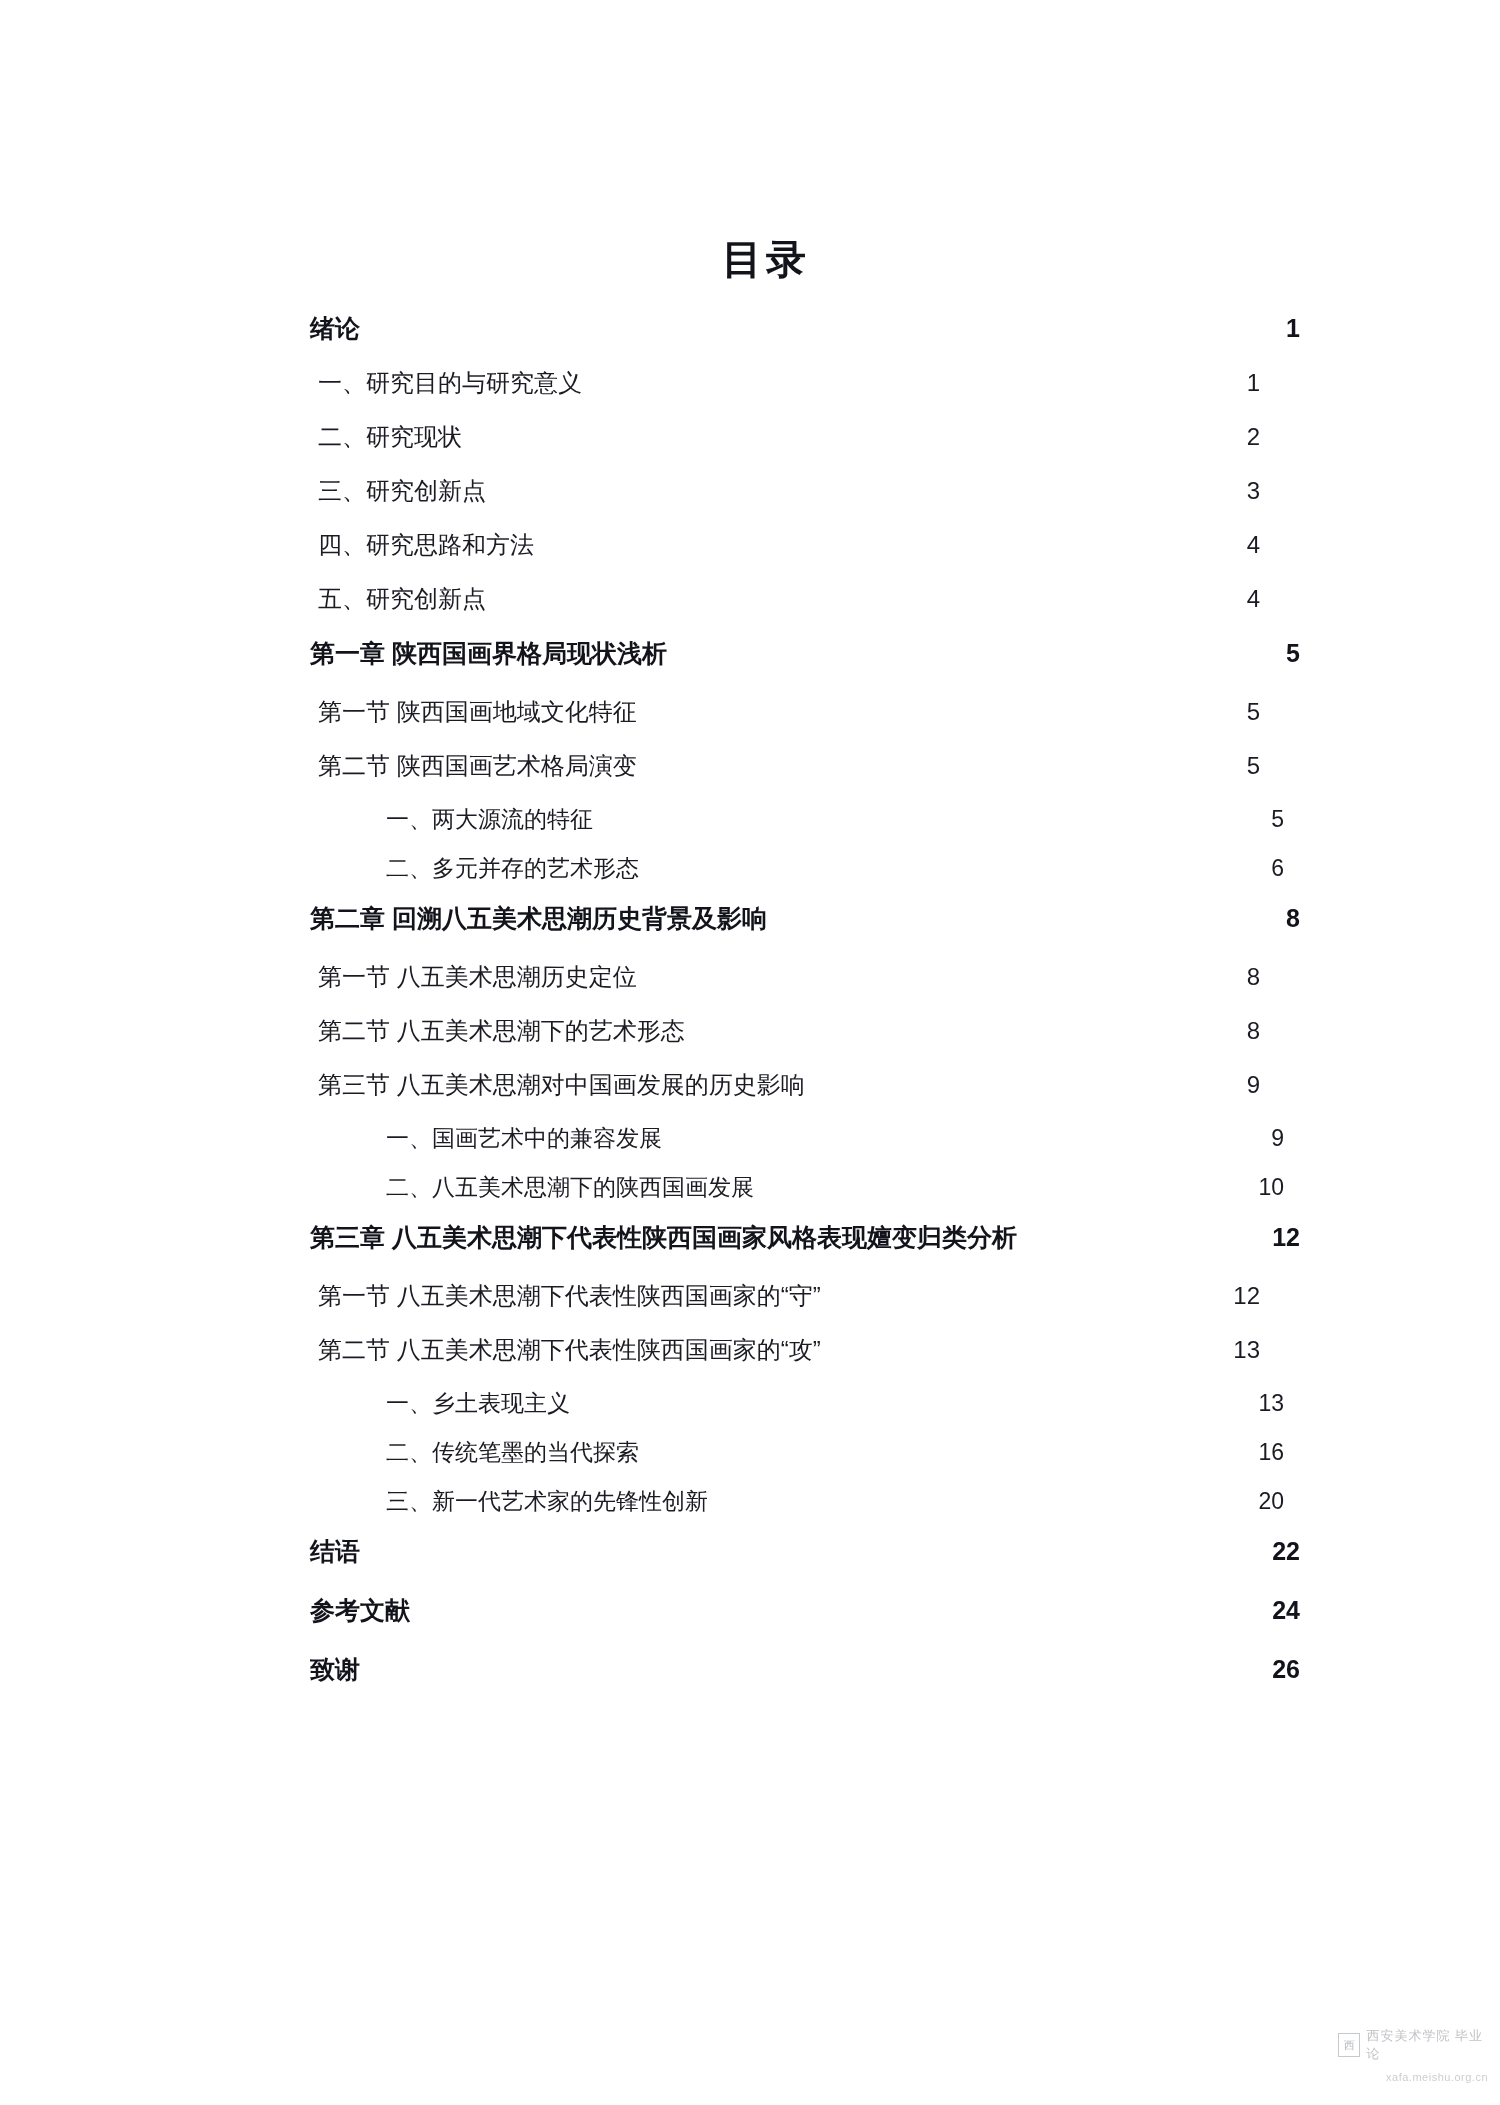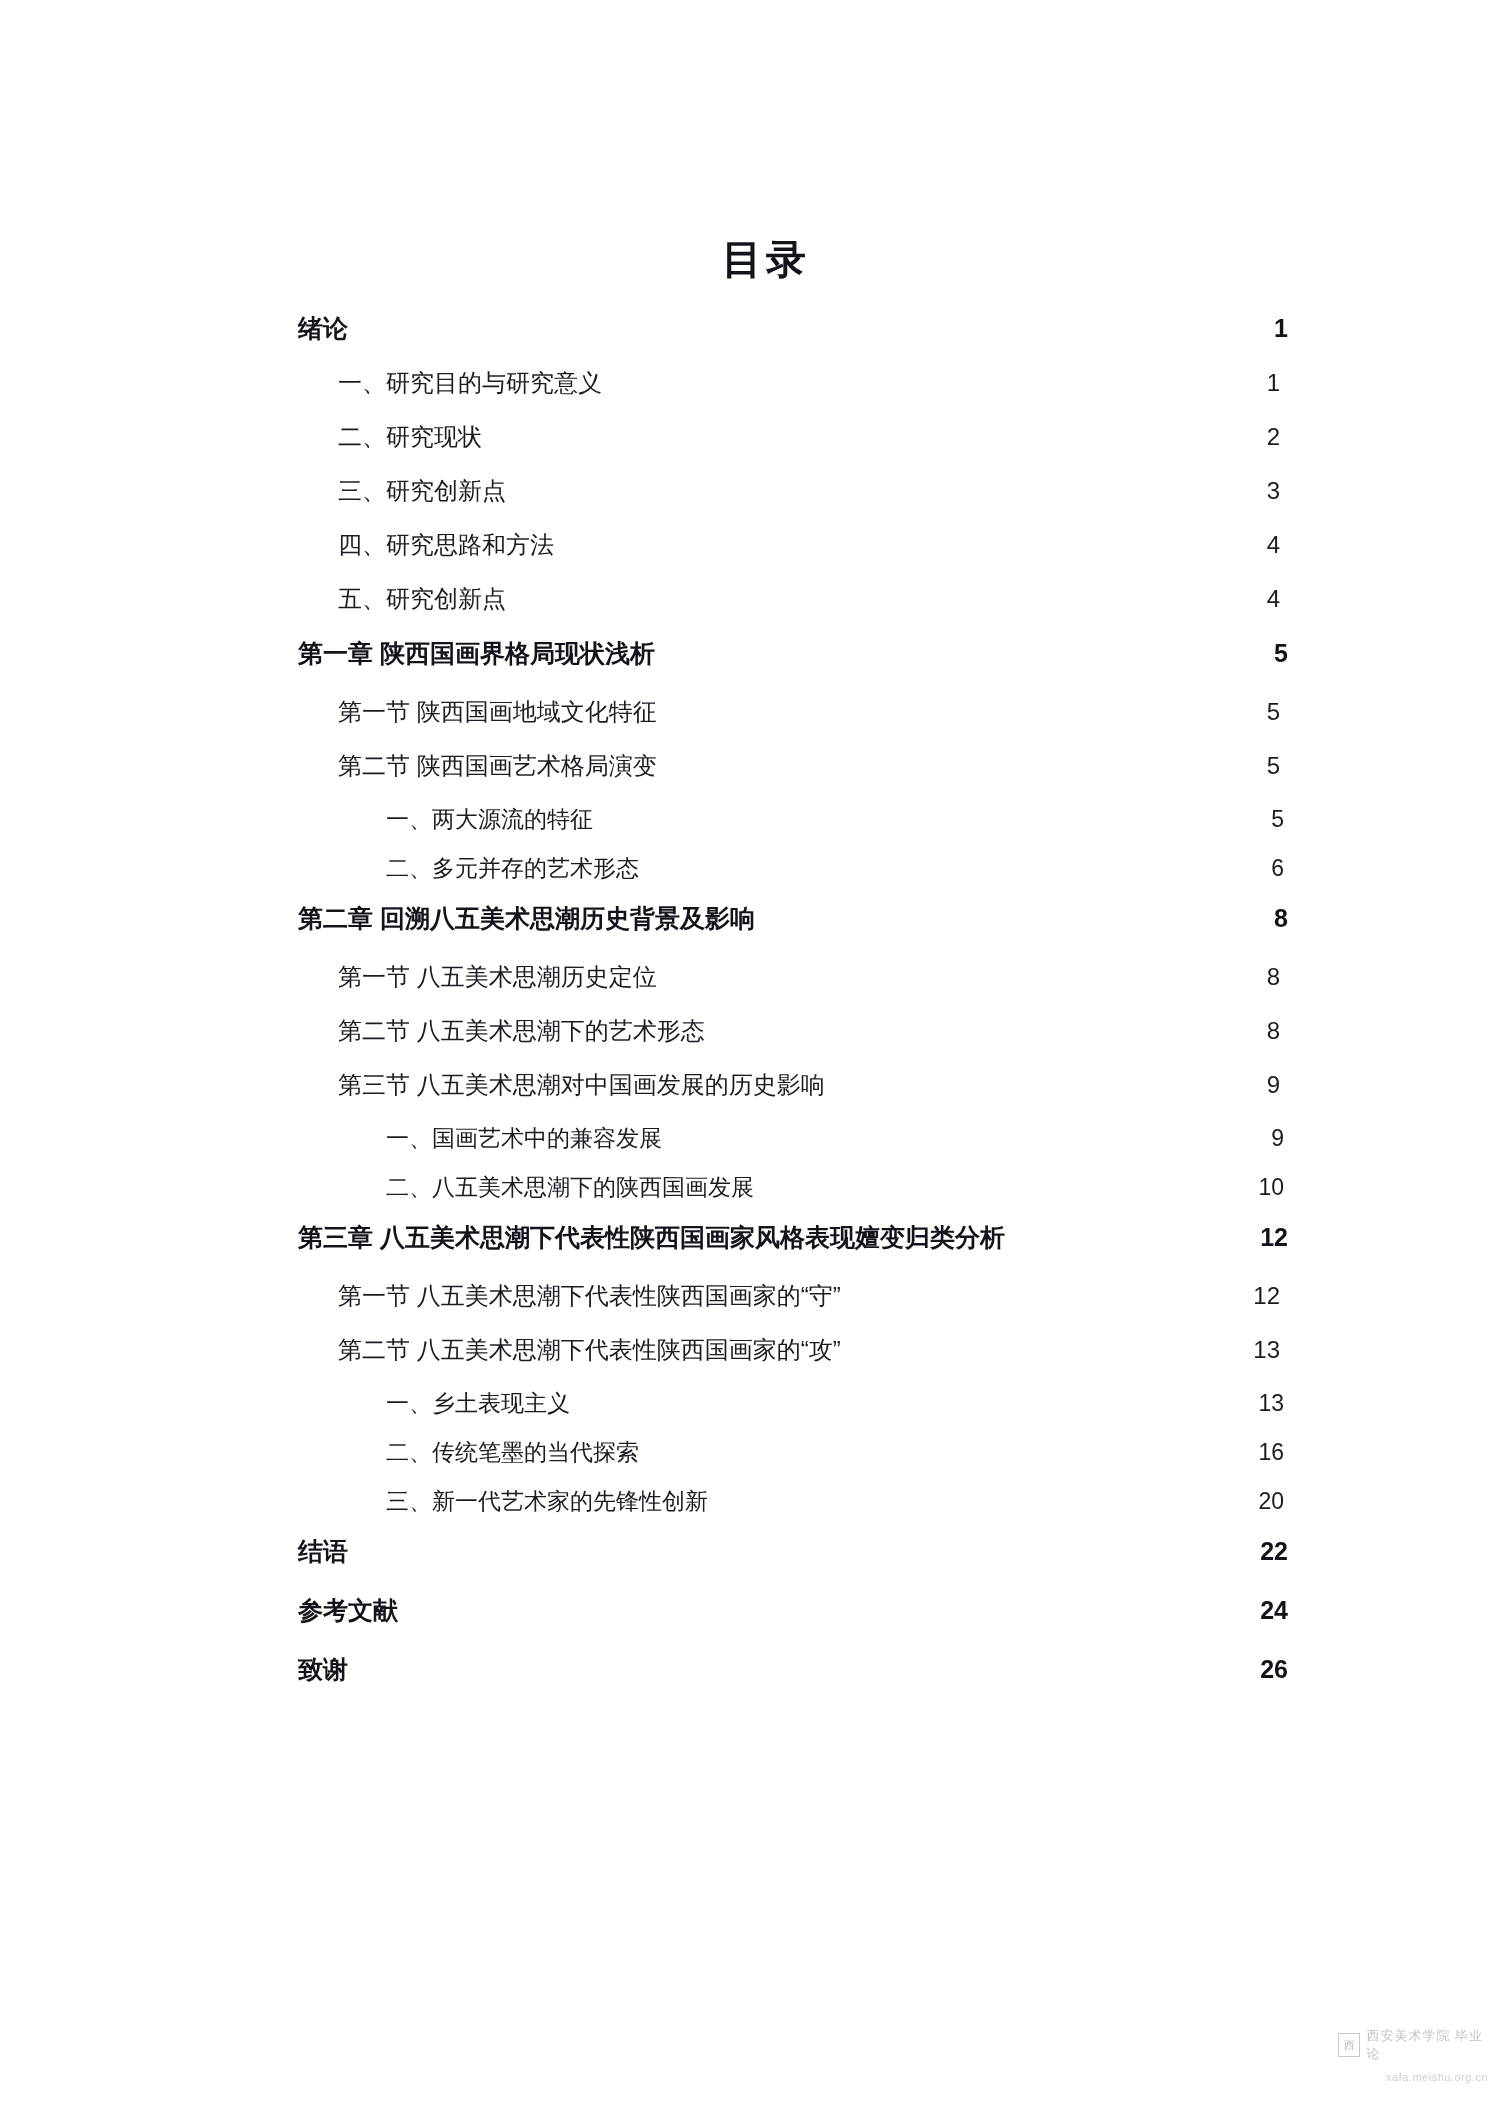--- a/index.html
+++ b/index.html
@@ -67,31 +67,31 @@
   .toc-page {
     flex: 0 0 auto;
     text-align: right;
     min-width: 34px;
   }
 
   
   .lvl0 {
     font-size: 25px;
     font-weight: bold;
-    margin-left: 4px;
+    margin-left: 16px;
     margin-bottom: 22px;
     color: #13131c;
   }
   .lvl0 .toc-page { font-weight: bold; }
 
   
   .lvl1 {
     font-size: 24px;
     font-weight: normal;
-    margin-left: 44px;
+    margin-left: 24px;
     width: 942px;
     margin-bottom: 22px;
     color: #1b1b24;
   }
   
   .lvl2 {
     font-size: 23px;
     font-weight: normal;
     margin-left: 92px;
     width: 898px;

